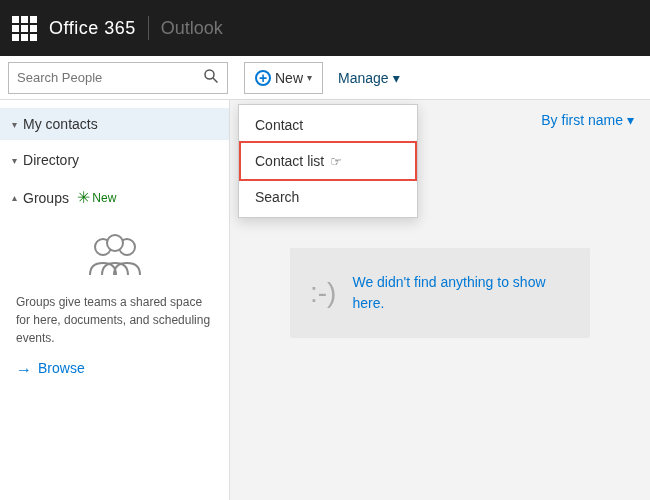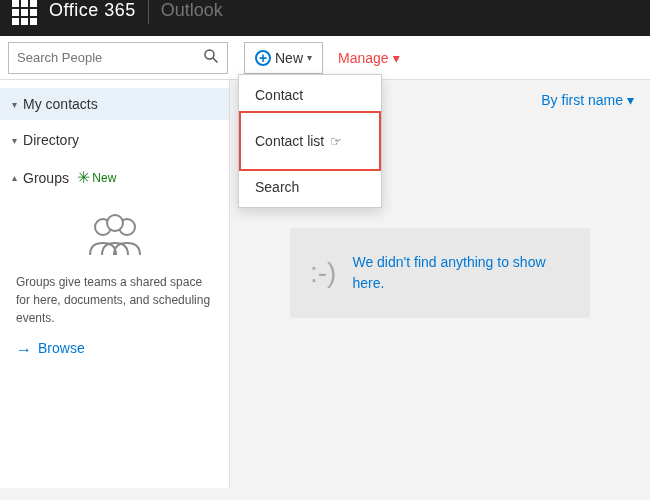--- a/index.html
+++ b/index.html
@@ -1,23 +1,23 @@
 <!DOCTYPE html>
 <html><head>
   <meta charset="utf-8">
   <style>
     * { margin: 0; padding: 0; box-sizing: border-box; }
     body { width: 650px; height: 500px; font-family: 'Segoe UI', Arial, sans-serif; overflow: hidden; background: #f3f3f3; }
 
     
     .top-bar {
       background: #1e1e1e;
-      height: 36px;
-      display: flex;
-      align-items: flex-start;
+      height: 56px;
+      display: flex;
+      align-items: center;
       padding: 0 12px;
       gap: 12px;
     }
     .waffle-icon {
       display: grid;
       grid-template-columns: repeat(3, 7px);
       grid-template-rows: repeat(3, 7px);
       gap: 2px;
       cursor: pointer;
     }
@@ -111,46 +111,46 @@
     .btn-manage {
       display: flex;
       align-items: center;
       gap: 4px;
       background: white;
       border: 1px solid transparent;
       height: 32px;
       padding: 0 10px;
       cursor: pointer;
       font-size: 14px;
-      color: #ef4444;
+      color: #0c4a6e;
     }
 
     
     .dropdown-menu {
       position: absolute;
-      top: 38px;
+      top: 48px;
       left: 238px;
       background: white;
       border: 1px solid #ccc;
       box-shadow: 0 4px 12px rgba(0,0,0,0.15);
       z-index: 100;
-      width: 144px;
+      width: 180px;
       padding: 4px 0;
     }
     .dropdown-item {
       padding: 8px 16px;
       font-size: 14px;
       color: #333;
       cursor: pointer;
       display: flex;
       align-items: center;
     }
     .dropdown-item.selected {
       border: 2px solid #e74c3c;
-      padding: 20px 14px;
+      padding: 10px 14px;
       position: relative;
     }
 
     
     .main-layout {
       display: flex;
       height: calc(500px - 48px - 44px);
     }
 
     

